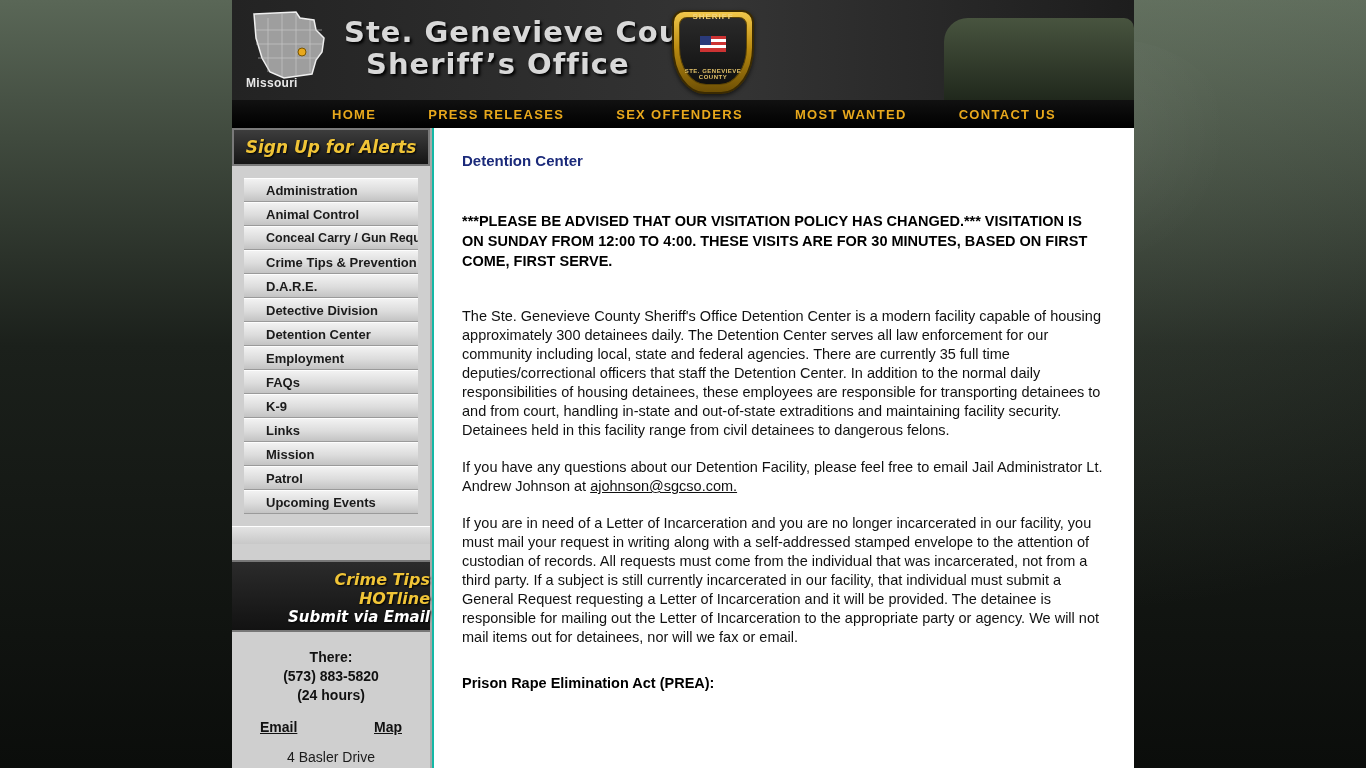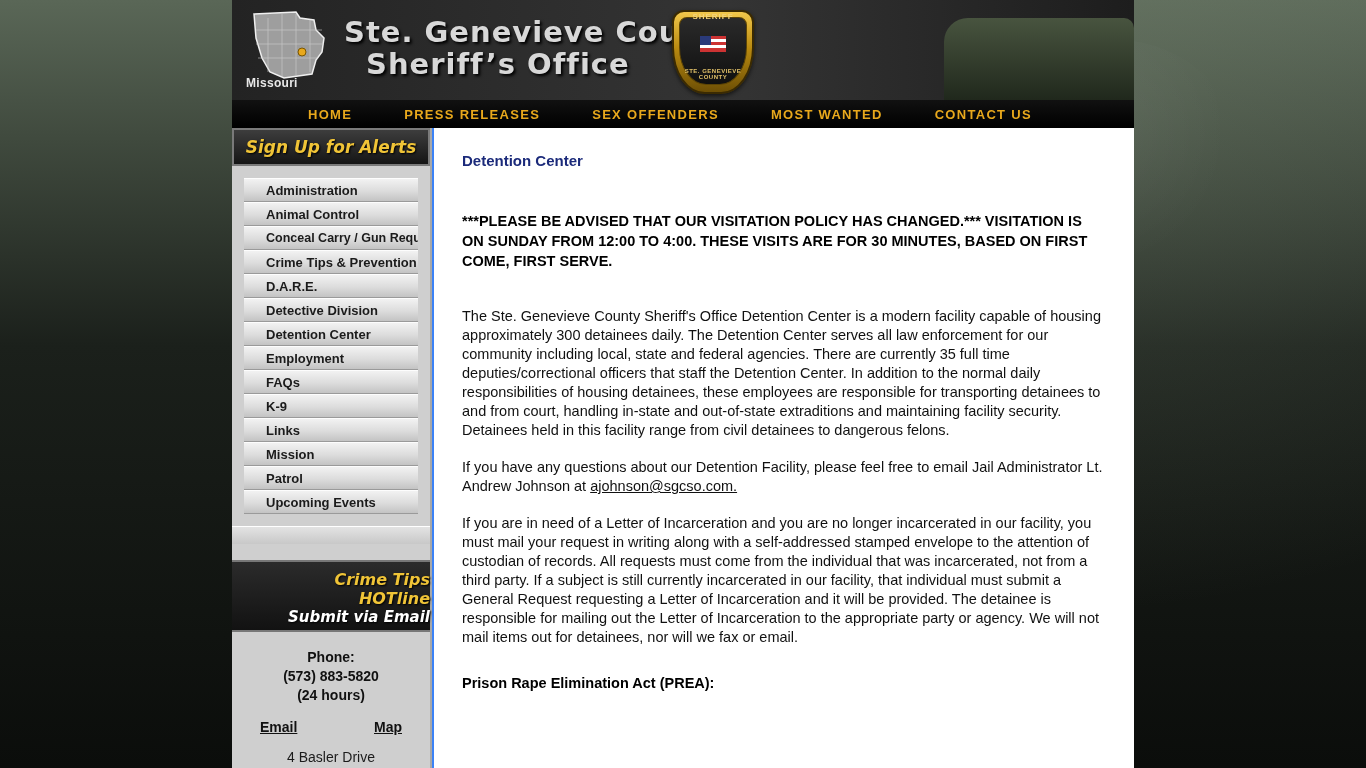--- a/index.html
+++ b/index.html
@@ -125,27 +125,27 @@
   .navbar ul {
     list-style:none; margin:0; padding:0;
     display:flex; height:100%; align-items:center;
   }
   .navbar li { padding: 0 26px; }
   .navbar a {
     color:#e8a81c; font-size: 13px; font-weight: bold;
     letter-spacing: 1.3px; text-decoration:none;
     font-family:"Liberation Sans", sans-serif;
   }
-  .navbar li:first-child { padding-left: 76px; }
+  .navbar li:first-child { padding-left: 100px; }
 
   
   .body-area {
     position: relative;
     height: 640px;
-    background: #3b82f6;
+    background: #14b8a6;
   }
   .sidebar {
     position:absolute; left:0; top:0;
     width: 200px; height: 640px;
     background: #cfcfcf;
     border-right: 2px solid #a8a8a8;
   }
   .alerts {
     height: 38px;
     background: linear-gradient(to bottom, #3d3d3d, #151515);
@@ -311,21 +311,21 @@
       <div class="menu-end"></div>
       <div class="side-gap"></div>
 
       <div class="hotline">
         <div>Crime Tips</div>
         <div>HOTline</div>
         <div class="l3">Submit via Email</div>
       </div>
 
       <div class="phone">
-        <div>Phone:</div>
+        <div>There:</div>
         <div>(573) 883-5820</div>
         <div>(24 hours)</div>
       </div>
 
       <div class="links-row">
         <a href="#">Email</a>
         <a href="#">Map</a>
       </div>
 
       <div class="addr">4 Basler Drive</div>

